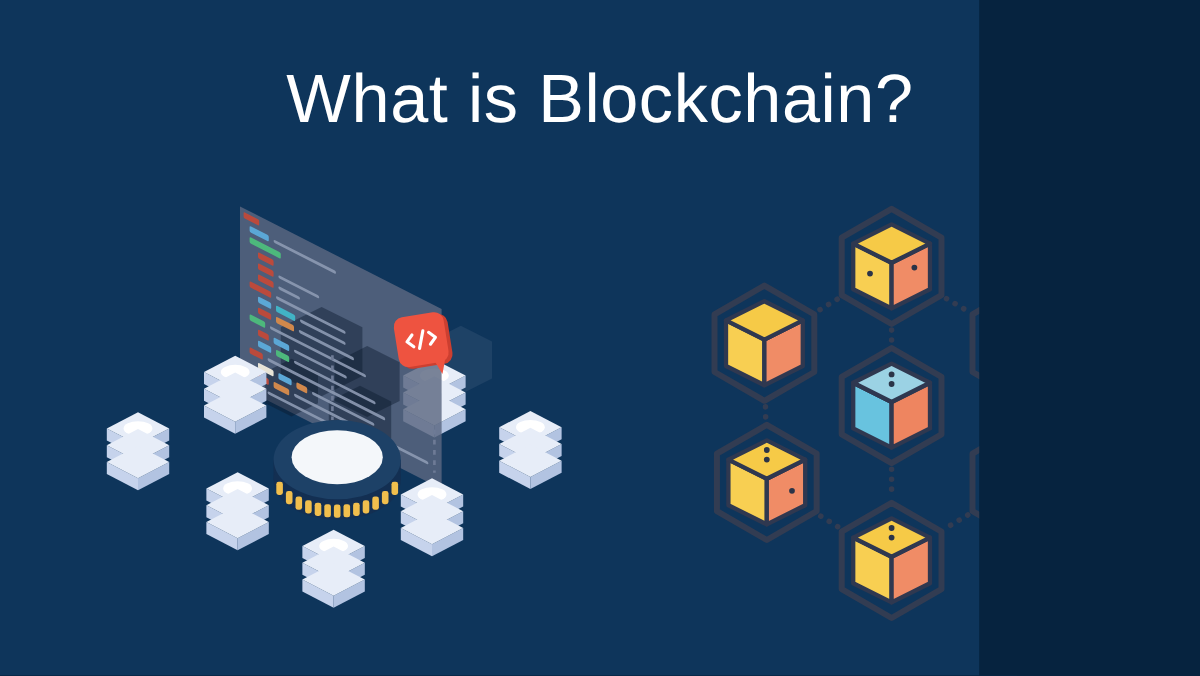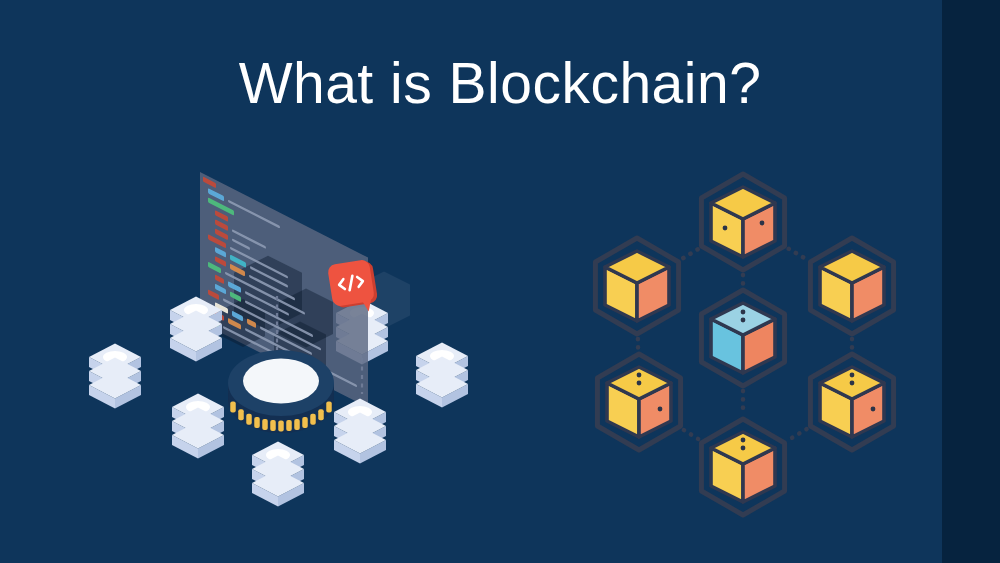--- a/index.html
+++ b/index.html
@@ -1,18 +1,18 @@
 <!DOCTYPE html>
 <html><head>
 <meta charset="utf-8">
 <style>
   html,body{margin:0;padding:0;background:#06233f;}
   .stage{
     position:relative;
-    width:942px;height:563px;
+    width:816px;height:563px;
     overflow:hidden;
     font-family:"Liberation Sans", sans-serif;
   }
   .title{
     position:absolute;
     top:54px;left:0;width:1000px;
     margin:0;
     text-align:center;
     font-size:57px;
     font-weight:400;

